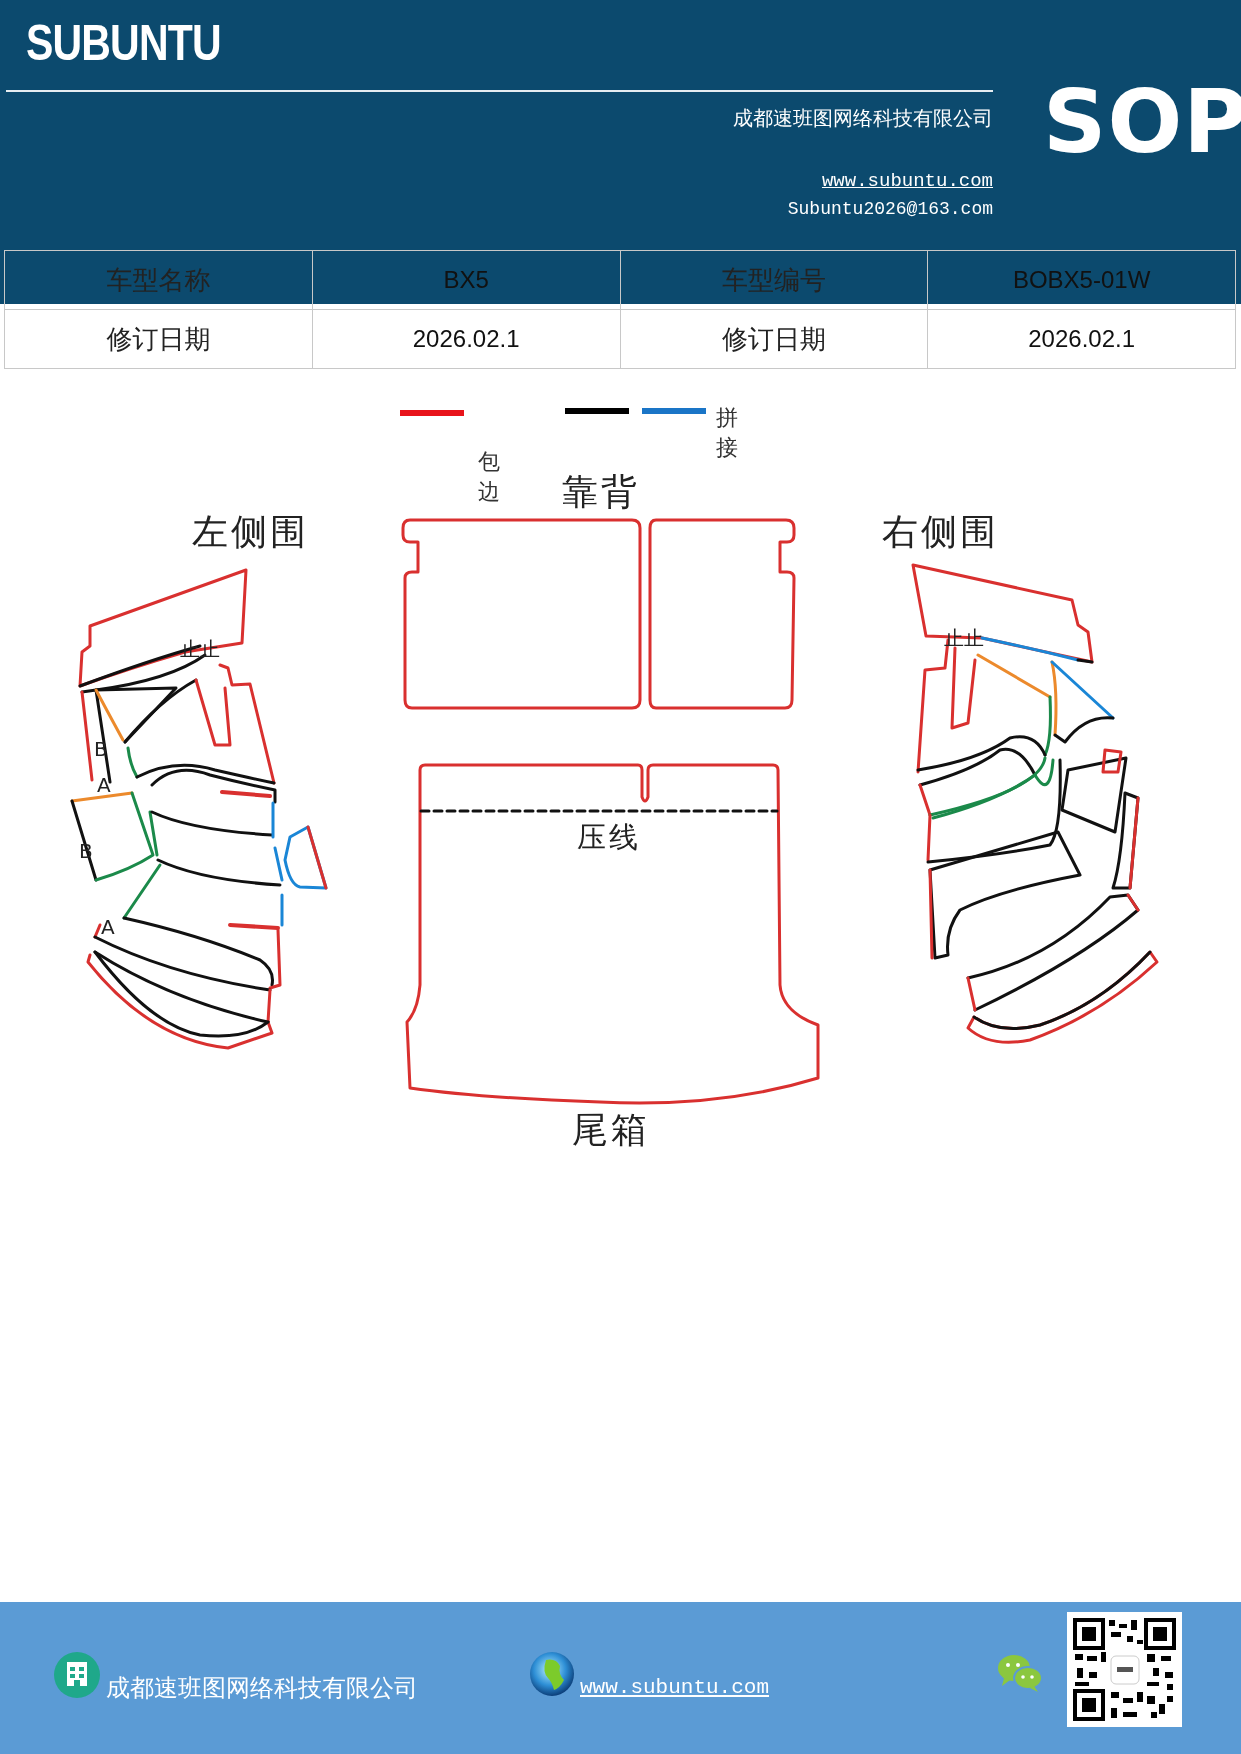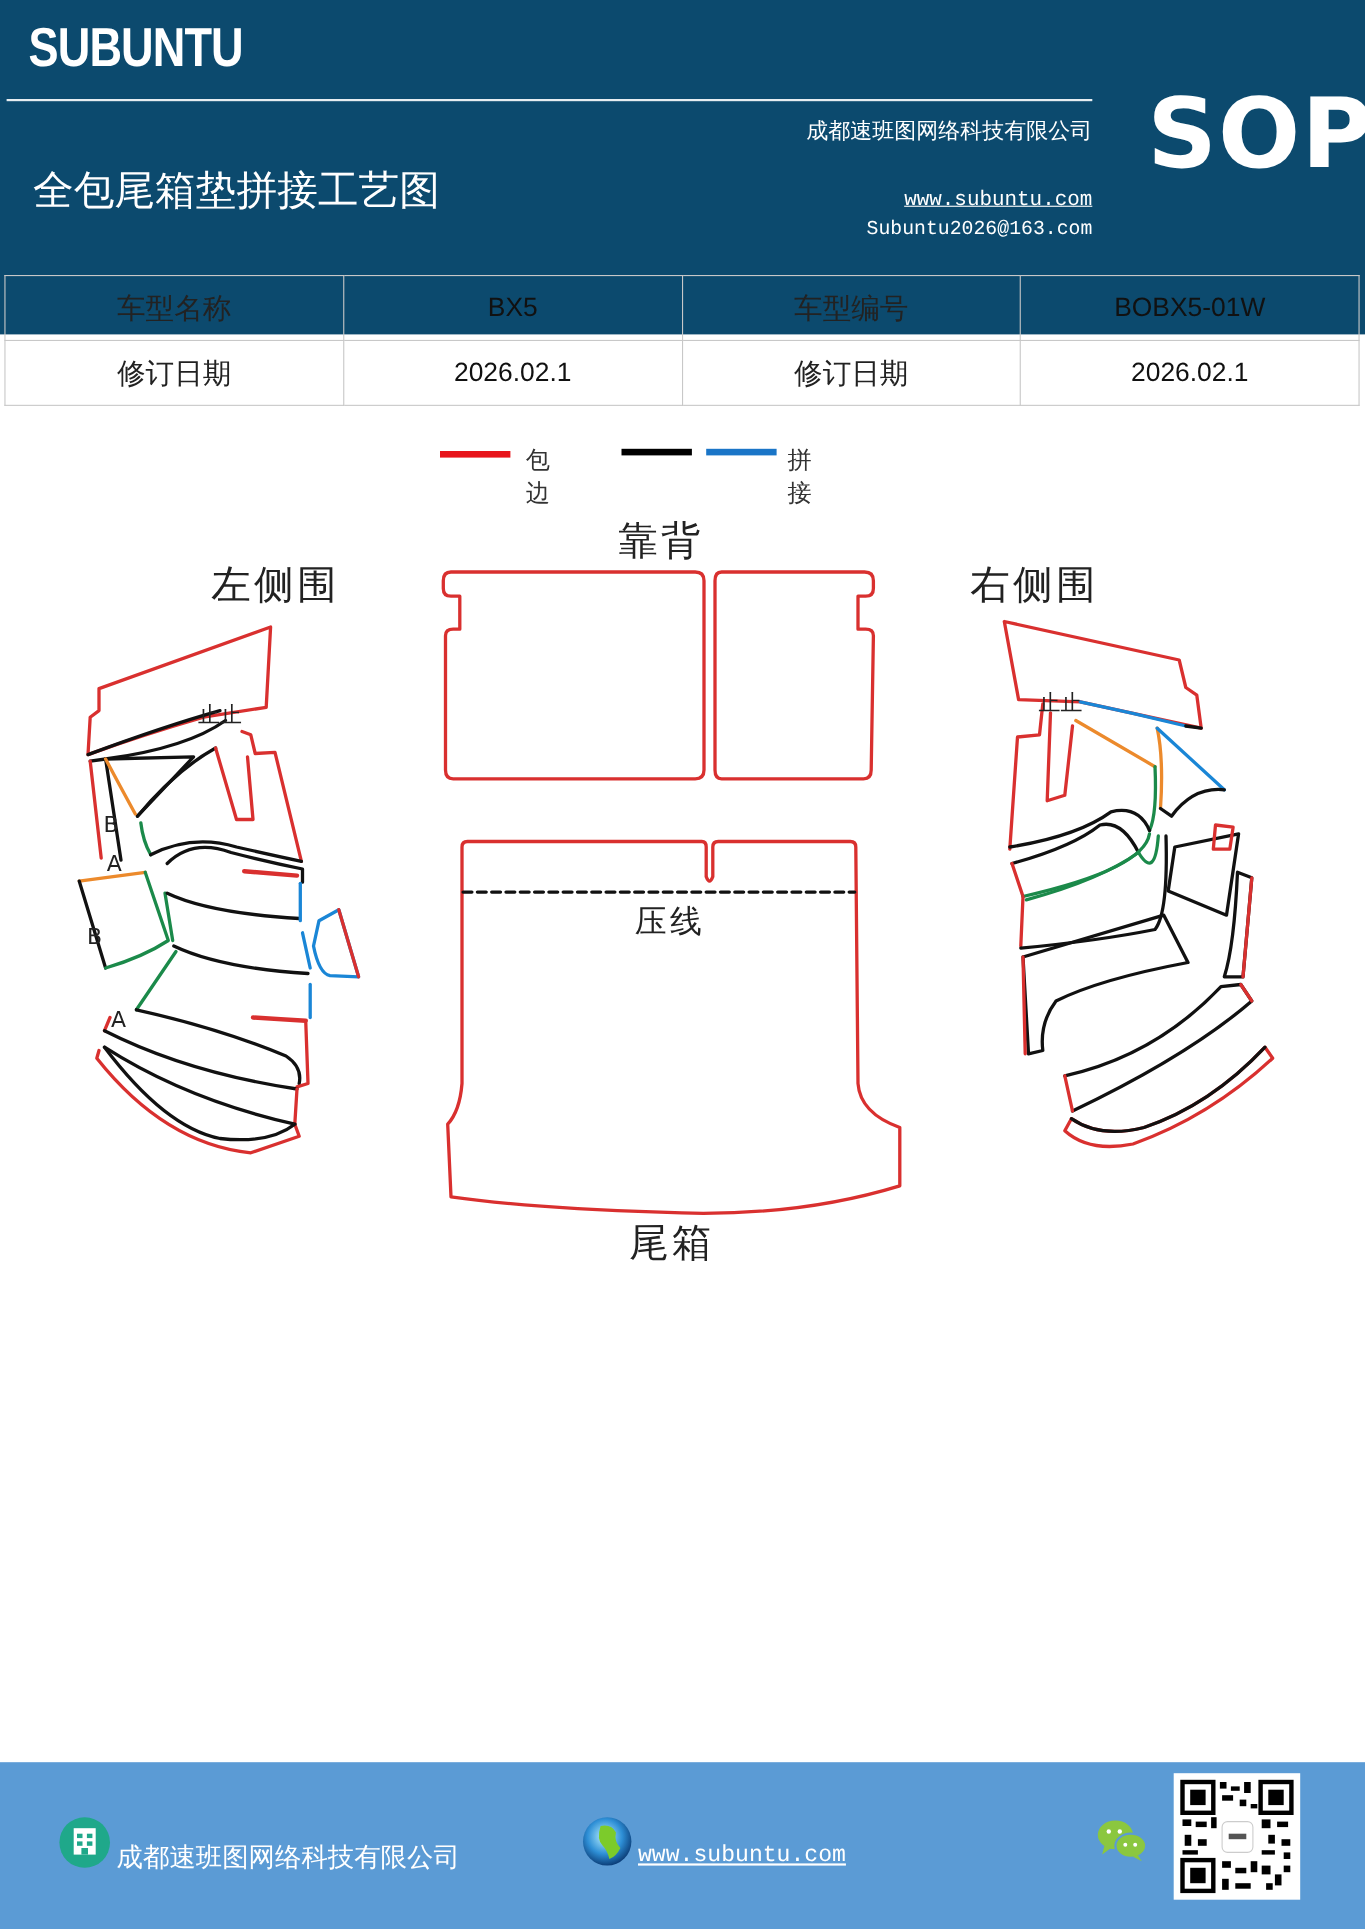--- a/index.html
+++ b/index.html
@@ -24,21 +24,20 @@
   .f-company { position: absolute; left: 106px; top: 70px; font-size: 24px; color: #fff; font-family: "DejaVu Serif", serif; }
   .f-site { position: absolute; left: 580px; top: 74px; font-size: 21px; color: #fff; font-family: "Liberation Mono", monospace; text-decoration: underline; }
   .qr { position: absolute; left: 1067px; top: 10px; width: 115px; height: 115px; background: #fff; }
 </style>
 </head>
 <body>
 
 <div class="header">
   <div class="brand">SUBUNTU</div>
   <div class="hr-line"></div>
-  <div class="doc-title">全包尾箱垫拼接工艺图</div>
   <div class="company-top">成都速班图网络科技有限公司</div>
   <div class="site-top">www.subuntu.com</div>
   <div class="mail-top">Subuntu2026@163.com</div>
   <div class="sop">SOP</div>
 </div>
 
 <table class="info-table">
   <tbody>
       <tr>
     <td>车型名称</td>
@@ -50,21 +49,21 @@
     <td>修订日期</td>
     <td class="val">2026.02.1</td>
     <td>修订日期</td>
     <td class="val">2026.02.1</td>
   </tr>
 </tbody>
   </table>
 
 <div class="legend">
   <div class="sw" style="left:0;top:10px;width:64px;background:#e8141b;"></div>
-  <div class="lbl" style="left:78px;">包边</div>
+  <div class="lbl" style="left:78px;margin-top:44px;">包边</div>
   <div class="sw" style="left:165px;top:8px;width:64px;background:#000;"></div>
   <div class="sw" style="left:242px;top:8px;width:64px;background:#1a75c7;"></div>
   <div class="lbl" style="left:316px;">拼接</div>
 </div>
 
 <div class="lbl-diag" style="left:562px;top:468px;">靠背</div>
 <div class="lbl-diag" style="left:192px;top:508px;">左侧围</div>
 <div class="lbl-diag" style="left:882px;top:508px;">右侧围</div>
 <div class="lbl-diag" style="left:577px;top:818px;font-size:29px;">压线</div>
 <div class="lbl-diag" style="left:572px;top:1106px;">尾箱</div>

